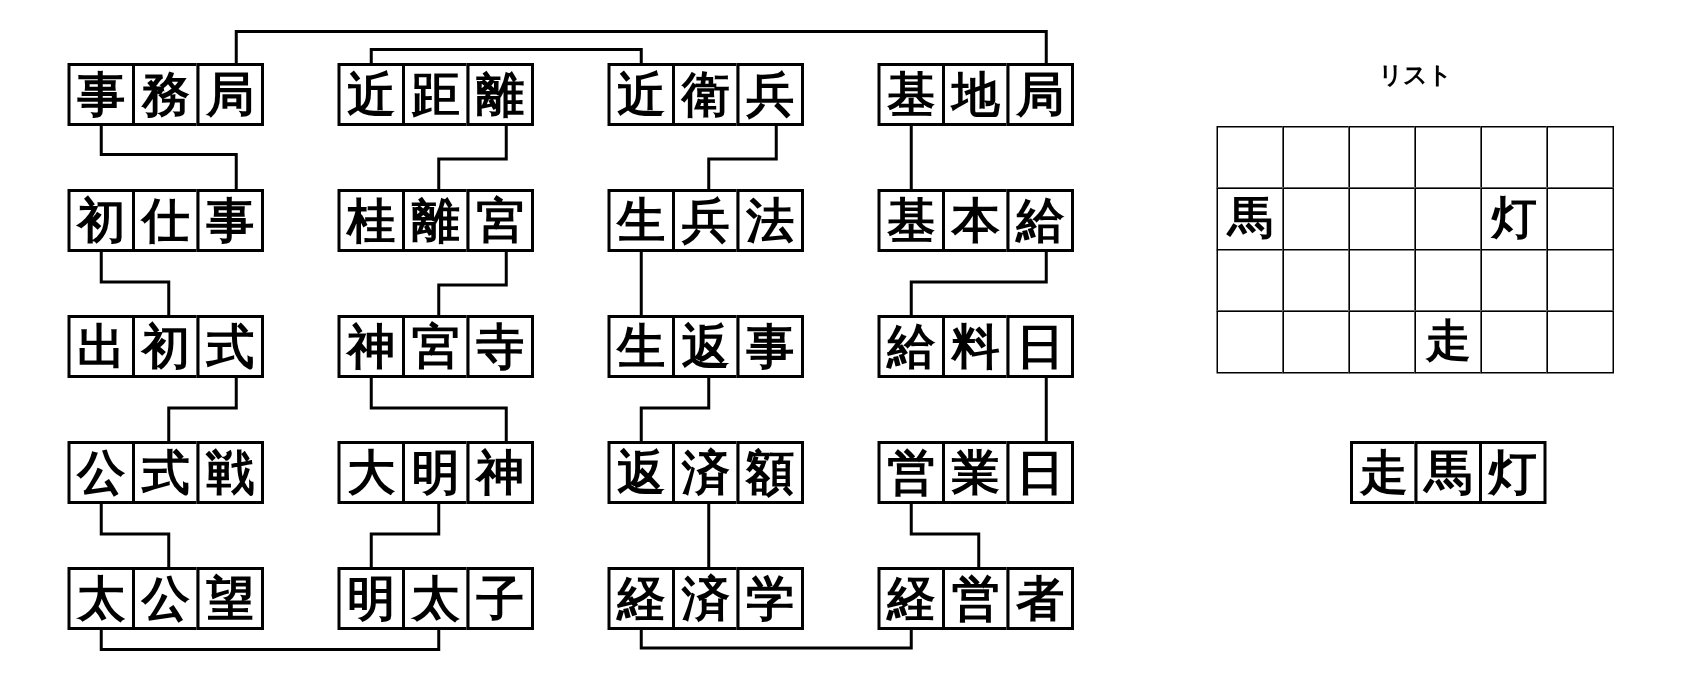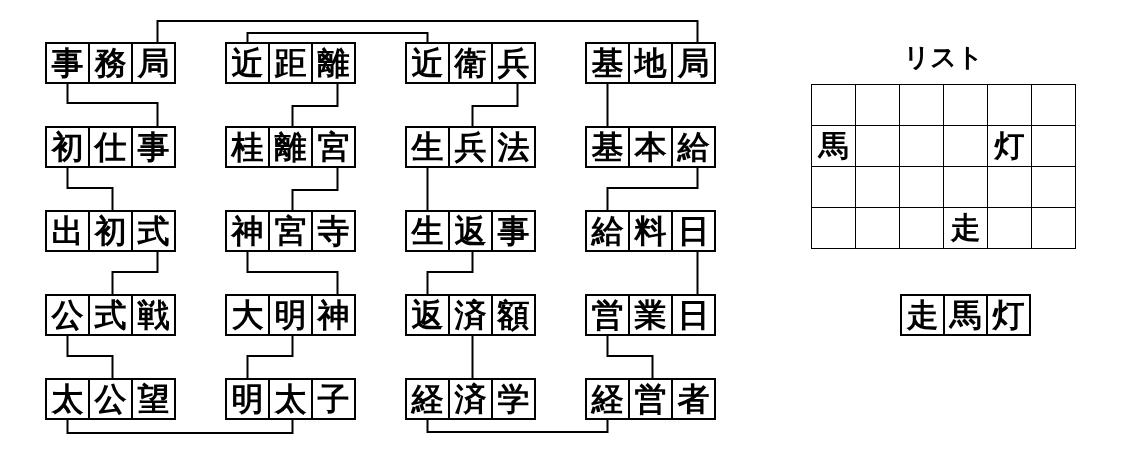--- a/index.html
+++ b/index.html
@@ -14,21 +14,21 @@
   .word-box{position:absolute;display:flex;}
   .wcell{
     width:45px;height:42px;box-sizing:border-box;
     border:2px solid #000;background:#fff;
     display:flex;align-items:center;justify-content:center;
     font-size:32px;font-weight:bold;line-height:1;color:#000;
   }
   .wcell + .wcell{margin-left:-2px;}
   #list-title{
     position:absolute;
-    font-size:26px;font-weight:bold;color:#000;
+    font-size:16px;font-weight:bold;color:#000;
     text-align:center;
   }
   #list-grid{position:absolute;}
   .grow{display:flex;}
   .grow + .grow{margin-top:-1px;}
   .gcell{
     width:45px;height:42px;box-sizing:border-box;
     border:1px solid #000;background:#fff;
     display:flex;align-items:center;justify-content:center;
     font-size:30px;font-weight:bold;line-height:1;color:#000;

